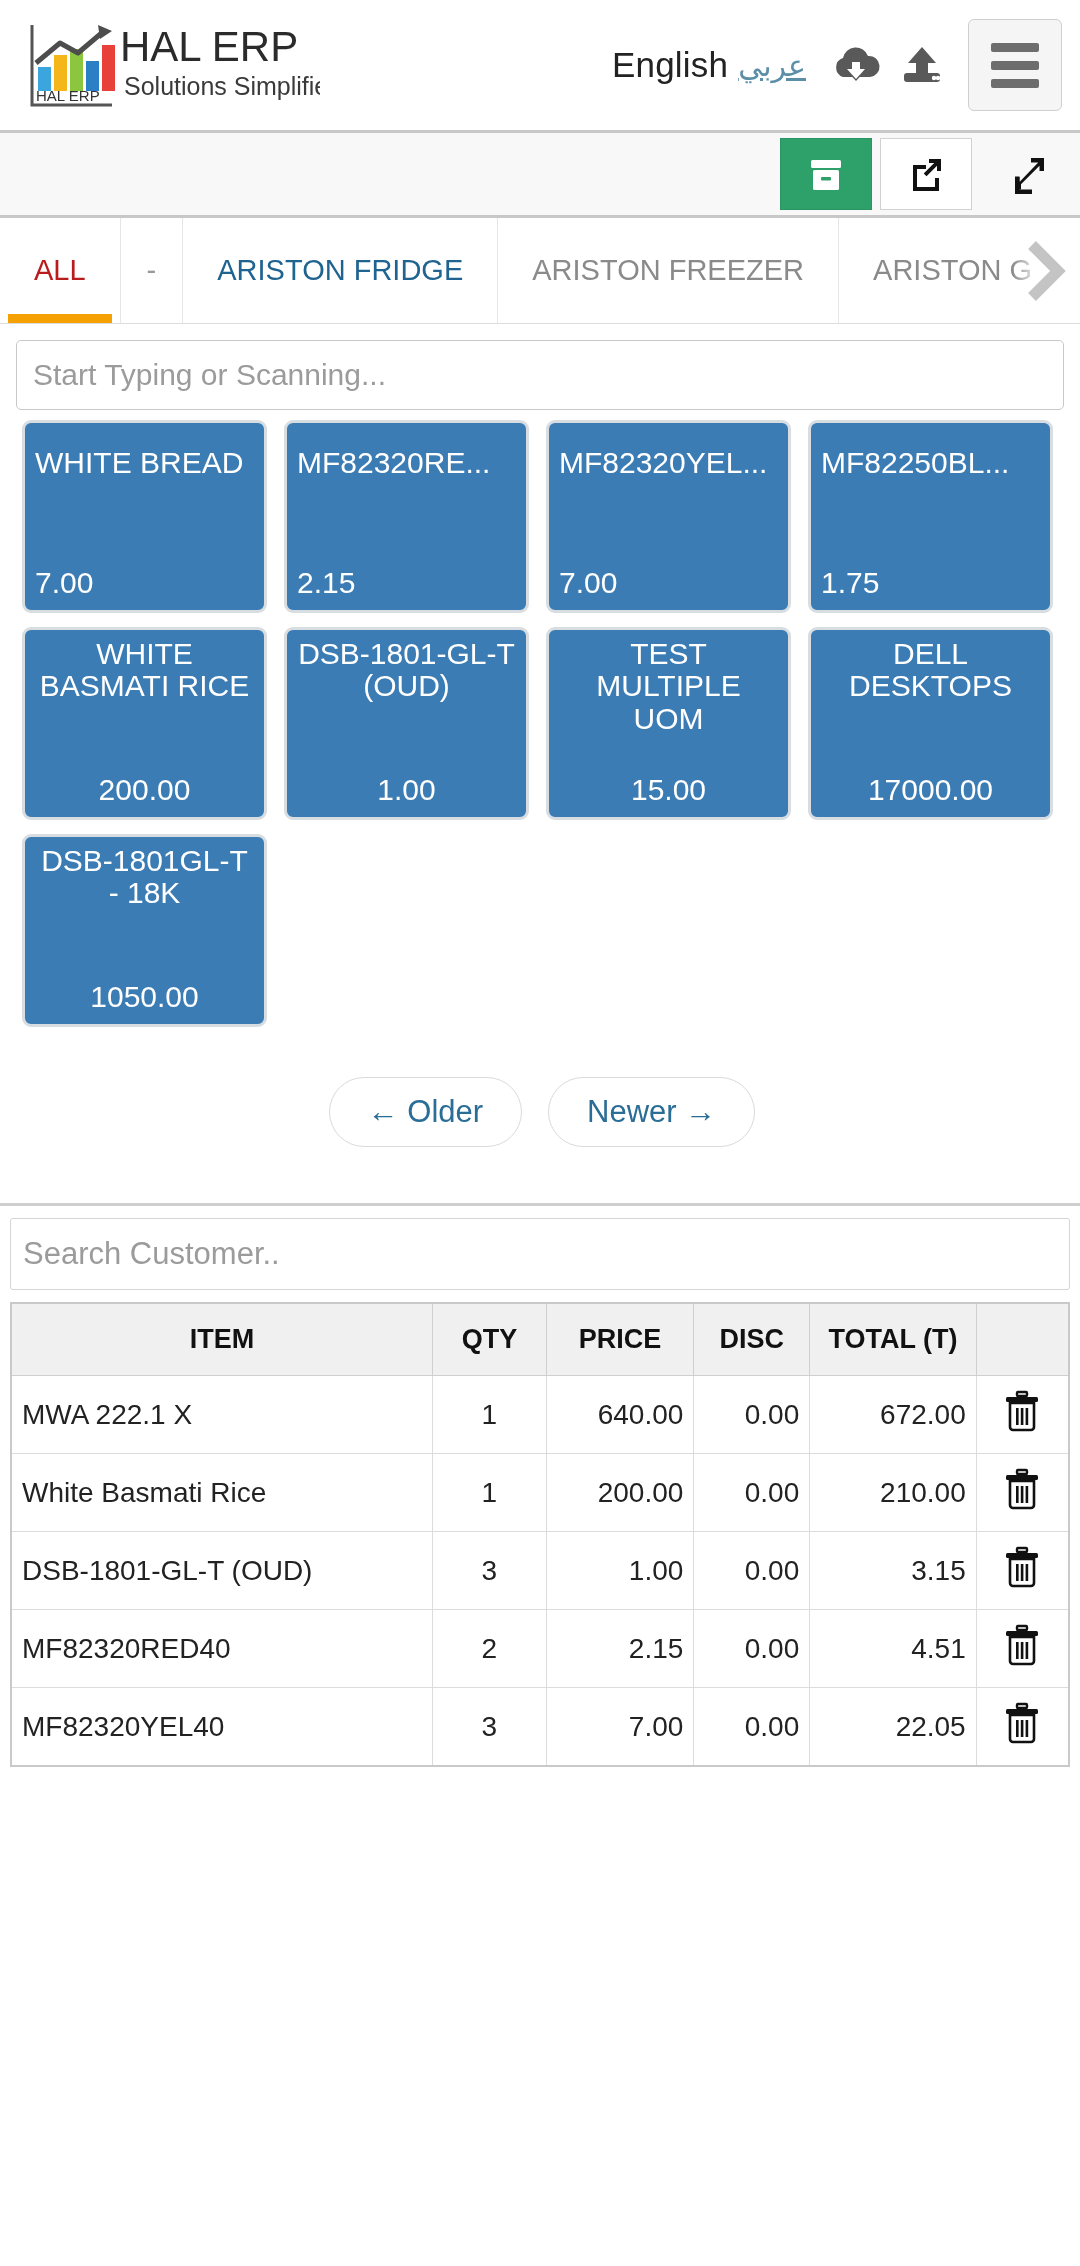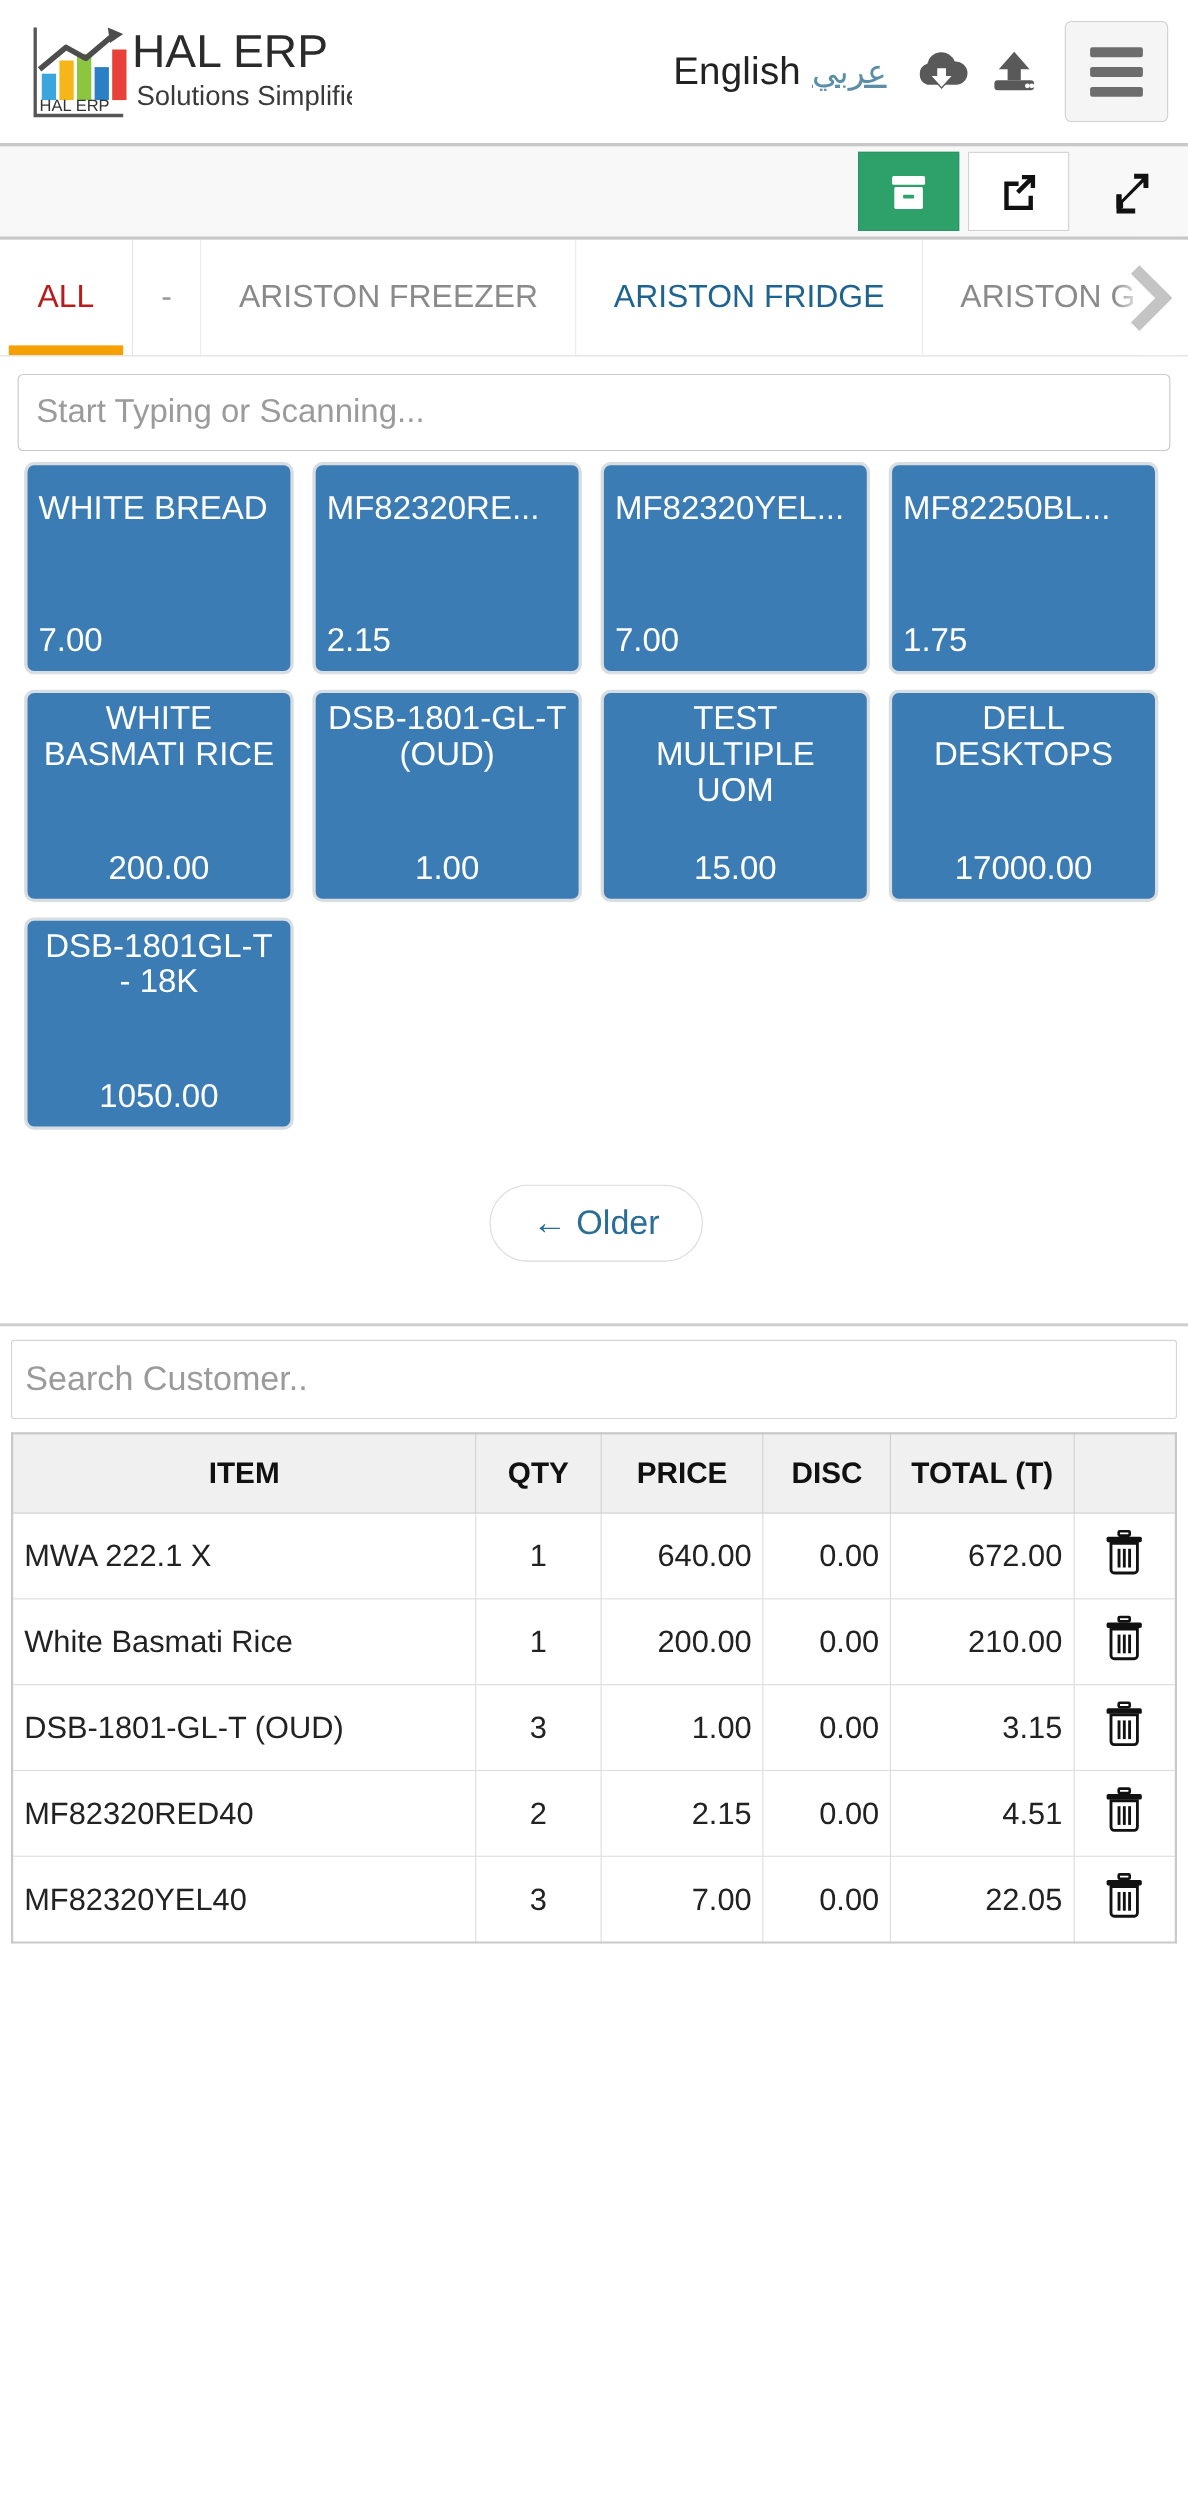--- a/index.html
+++ b/index.html
@@ -351,25 +351,25 @@
 </div>
 
 <div class="tabs-wrap">
   <div class="tabs">
     <div class="tab active">
       <span>ALL</span>
     </div>
     <div class="tab dash">
       <span>-</span>
     </div>
+    <div class="tab blue">
+      <span>ARISTON FRIDGE</span>
+    </div>
     <div class="tab">
       <span>ARISTON FREEZER</span>
-    </div>
-    <div class="tab blue">
-      <span>ARISTON FRIDGE</span>
     </div>
     <div class="tab">
       <span>ARISTON G</span>
     </div>
   </div>
   <div class="tabs-chevron">
     <svg width="44" height="64" viewBox="0 0 44 64">
       <path d="M10 6 L36 32 L10 58" stroke="#c4c4c4" stroke-width="11" fill="none" stroke-linejoin="miter"></path>
     </svg>
   </div>
@@ -424,20 +424,21 @@
     </div>
 
     <div class="tile">
       <div class="tile-name">DSB-1801GL-T - 18K</div>
       <div class="tile-price">1050.00</div>
     </div>
   </div>
 
   <div class="pager">
     <button class="pager-btn">← Older</button>
+    <button class="pager-btn">Newer →</button>
   </div>
 </div>
 
 <div class="cust-row">
   <input class="cust-input" type="text" placeholder="Search Customer.." style="">
 </div>
 
 <div class="table-wrap">
   <table class="cart">
     <thead>

